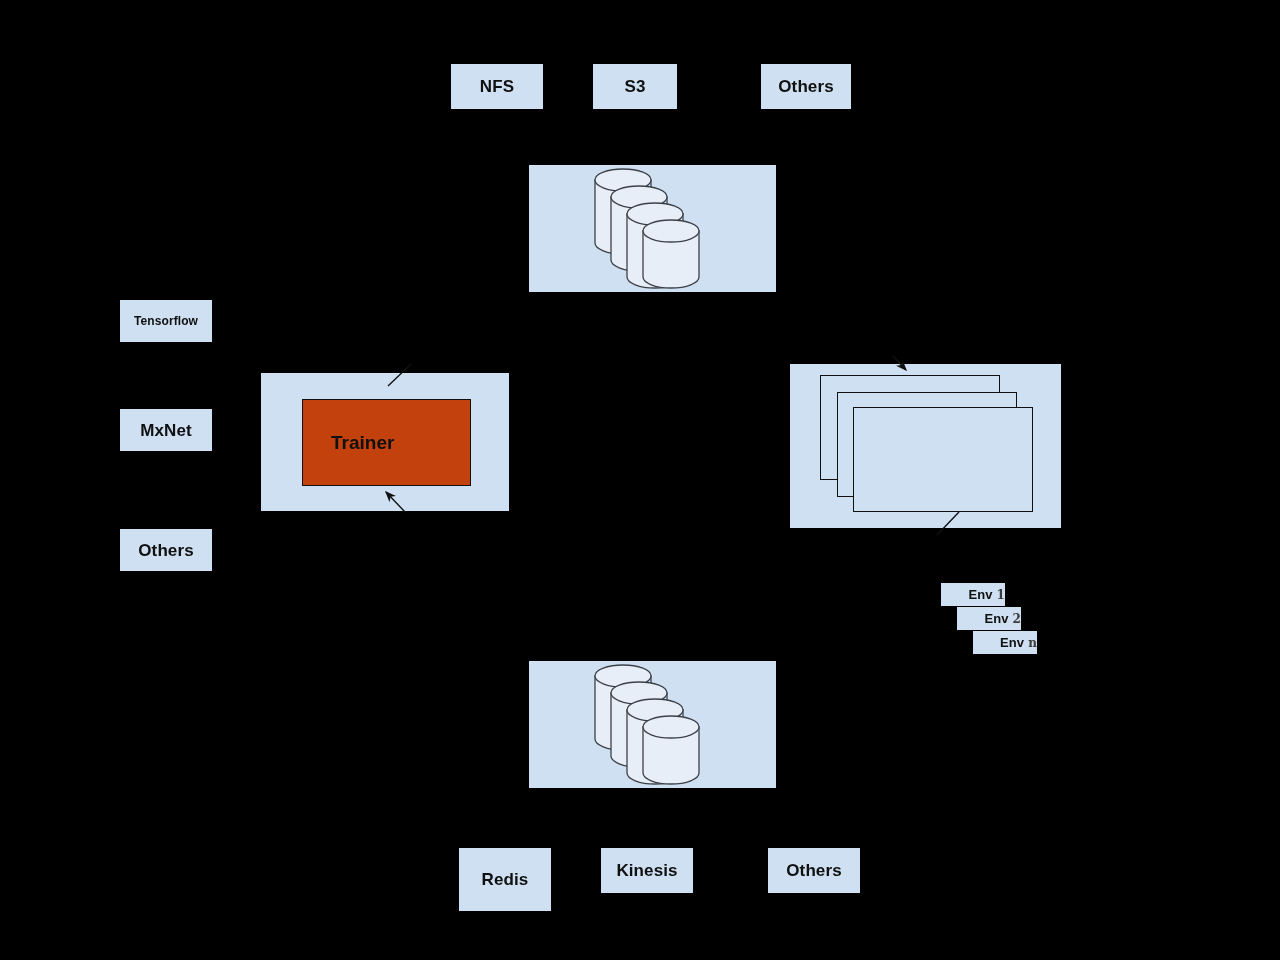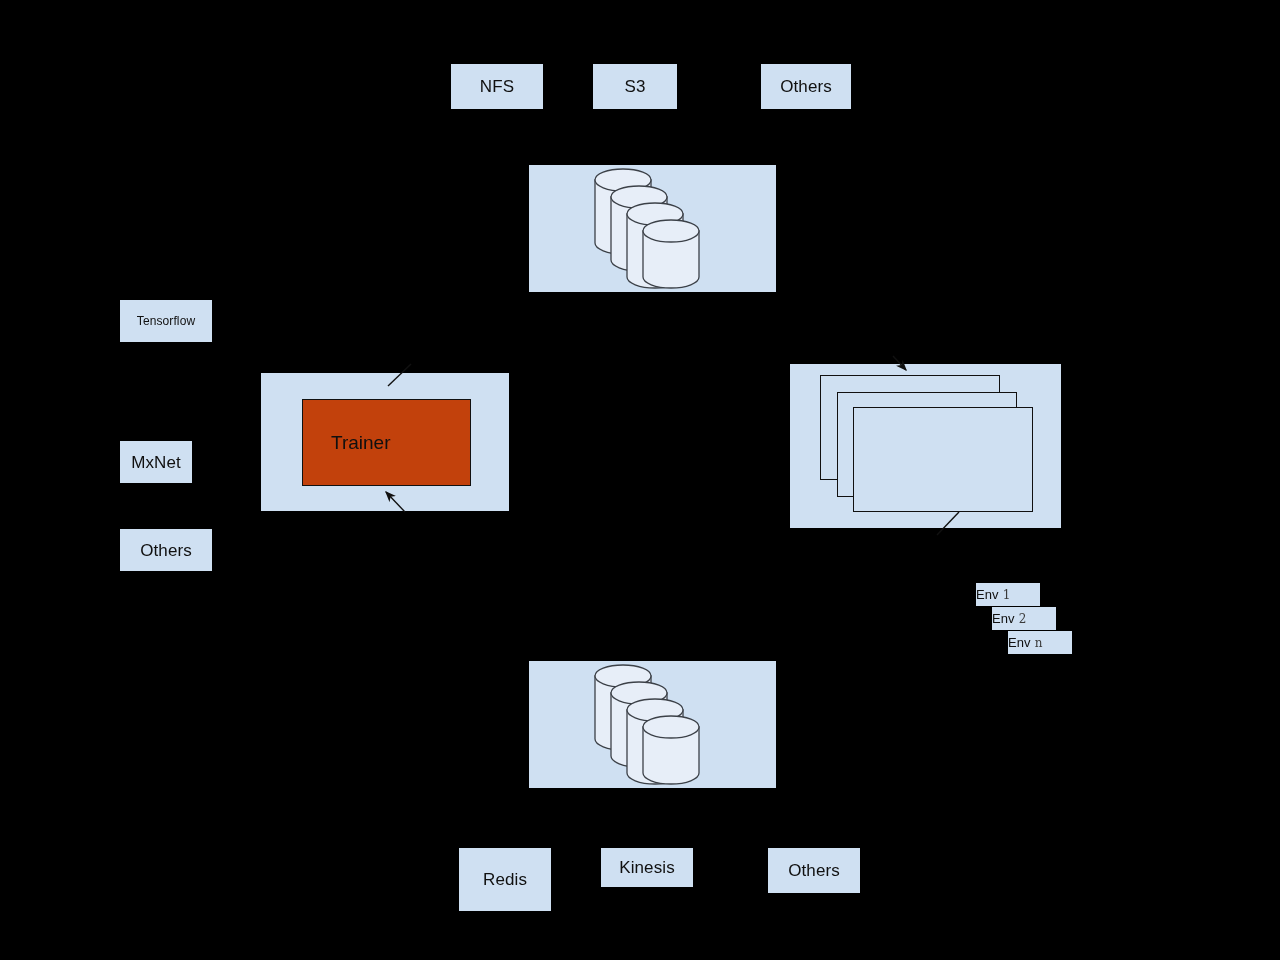--- a/index.html
+++ b/index.html
@@ -8,20 +8,21 @@
     background: #000000;
   }
   #canvas {
     position: relative;
     width: 1280px;
     height: 960px;
     background: #000000;
     overflow: hidden;
     font-family: "Liberation Sans", sans-serif;
     color: #0d0d0d;
+    font-weight: bold;
   }
   .panel {
     position: absolute;
     background: #cfe0f2;
     box-sizing: border-box;
   }
   .chip {
     position: absolute;
     background: #cfe0f2;
     box-sizing: border-box;
@@ -32,22 +33,21 @@
     line-height: 1;
     color: #101010;
     letter-spacing: 0.1px;
   }
   .chip.small {
     font-size: 12px;
     text-align: center;
   }
   .chip.env {
     font-size: 13px;
-    justify-content: flex-start;
-    margin-left: 35px;
+    justify-content: flex-end;
   }
   .env-sub {
     font-family: "DejaVu Serif", serif;
     font-size: 12px;
     padding-left: 4px;
     color: #3a3a3a;
   }
   .bordered-box {
     position: absolute;
     background: #c2410c;
@@ -111,21 +111,21 @@
         <ellipse cx="126" cy="49" rx="28" ry="11"></ellipse>
         <path d="M114 66 L114 112 A28 11 0 0 0 170 112 L170 66 Z"></path>
         <ellipse cx="142" cy="66" rx="28" ry="11"></ellipse>
       </g>
     </svg>
   </div>
 
   <div class="chip small" style="left:120px;top:300px;width:92px;height:42px;">
     <span>Tensorflow</span>
   </div>
-  <div class="chip" style="left:120px;top:409px;width:72px;height:42px;margin-top:32px;">
+  <div class="chip" style="left:120px;top:409px;width:92px;height:42px;">
     <span>MxNet</span>
   </div>
   <div class="chip" style="left:120px;top:529px;width:92px;height:42px;">
     <span>Others</span>
   </div>
 
   <div class="panel" style="left:261px;top:373px;width:248px;height:138px;"></div>
   <div class="bordered-box" style="left:302px;top:399px;width:169px;height:87px;">
     <span>Trainer</span>
   </div>
@@ -159,21 +159,21 @@
         <ellipse cx="126" cy="49" rx="28" ry="11"></ellipse>
         <path d="M114 66 L114 112 A28 11 0 0 0 170 112 L170 66 Z"></path>
         <ellipse cx="142" cy="66" rx="28" ry="11"></ellipse>
       </g>
     </svg>
   </div>
 
   <div class="chip" style="left:459px;top:848px;width:92px;height:63px;">
     <span>Redis</span>
   </div>
-  <div class="chip" style="left:601px;top:848px;width:92px;height:39px;">
+  <div class="chip" style="left:601px;top:848px;width:92px;height:45px;">
     <span>Kinesis</span>
   </div>
   <div class="chip" style="left:768px;top:848px;width:92px;height:45px;">
     <span>Others</span>
   </div>
 
   <svg class="overlay">
     <defs>
       <marker id="arrowhead" markerWidth="9" markerHeight="9" refX="7" refY="3.2" orient="auto" markerUnits="strokeWidth">
         <path d="M0,0 L8,3.2 L0,6.4 L2.2,3.2 Z" fill="#111111"></path>

